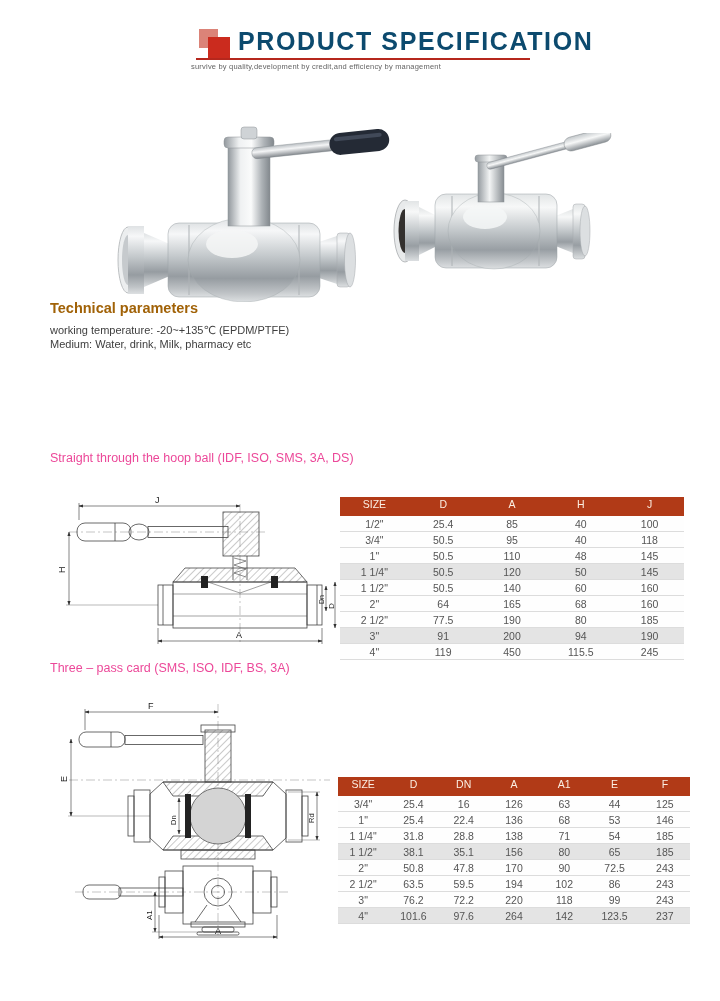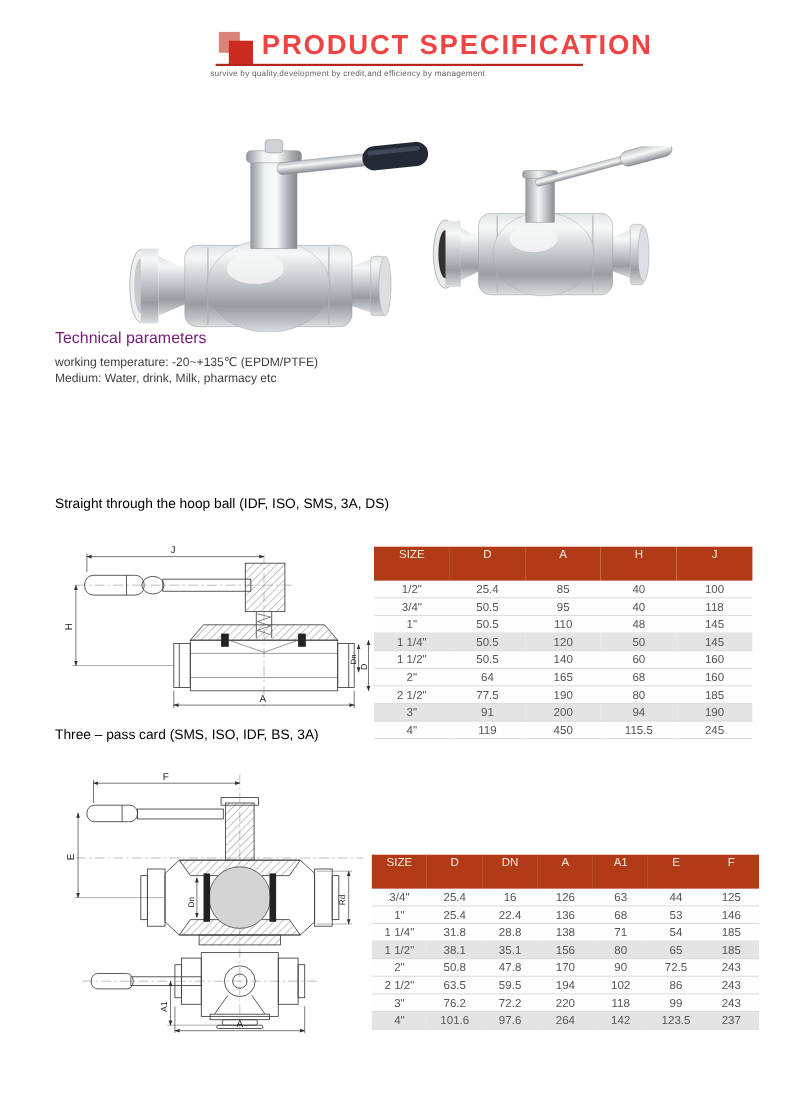--- a/index.html
+++ b/index.html
@@ -6,41 +6,41 @@
   body{
     width:720px;height:1001px;position:relative;background:#ffffff;
     font-family:"Liberation Sans","DejaVu Sans",sans-serif;overflow:hidden;
   }
   
   .logo{position:absolute;left:199px;top:29px;width:36px;height:34px;}
   .logo .sq-back{position:absolute;left:0;top:0;width:19px;height:19px;background:#db8378;}
   .logo .sq-front{position:absolute;left:9px;top:8px;width:22px;height:22px;background:#cb2b1e;}
   .page-title{
     position:absolute;left:238px;top:27px;font-size:25px;font-weight:600;
-    letter-spacing:1.6px;color:#ef4444;white-space:nowrap;
+    letter-spacing:1.6px;color:#0c4a6e;white-space:nowrap;
   }
   .title-underline{position:absolute;left:196px;top:58px;width:334px;height:2px;background:#b5271d;}
   .tagline{position:absolute;left:0;top:62px;width:632px;text-align:center;font-size:7.5px;color:#646464;letter-spacing:.2px;}
   
   .abs{position:absolute;}
   
   .tech{position:absolute;left:50px;top:300px;width:420px;}
-  .tech h2{margin:0 0 7px 0;font-size:14.5px;font-weight:400;color:#701a75;}
+  .tech h2{margin:0 0 7px 0;font-size:14.5px;font-weight:700;color:#a16207;}
   .tech p{margin:0;font-size:11px;color:#3e3e3e;line-height:14.4px;}
   
-  .sec-title{position:absolute;left:50px;font-size:12.5px;color:#000000;}
+  .sec-title{position:absolute;left:50px;font-size:12.5px;color:#ec4899;}
   #sec1-title{top:451px;}
   #sec2-title{top:661px;}
   
   table.dim{border-collapse:collapse;table-layout:fixed;}
   #table1{position:absolute;left:340px;top:497px;width:344px;}
   #table2{position:absolute;left:338px;top:777px;width:352px;}
   table.dim th{
     background:#b13a17;color:#fbeee2;font-weight:400;font-size:10.5px;
-    padding:1px 0 18px 0;text-align:center;
+    padding:1px 0 6px 0;text-align:center;
   }
   table.dim td{
     font-size:10.5px;color:#555555;text-align:center;padding:1.5px 0;
     border-bottom:1px solid #dcdcdc;background:#fefefe;
   }
   table.dim tr.shaded td{background:#e4e4e4;}
   
   .dimtext{font-family:"Liberation Sans","DejaVu Sans",sans-serif;fill:#222;}
 </style>
 </head>

